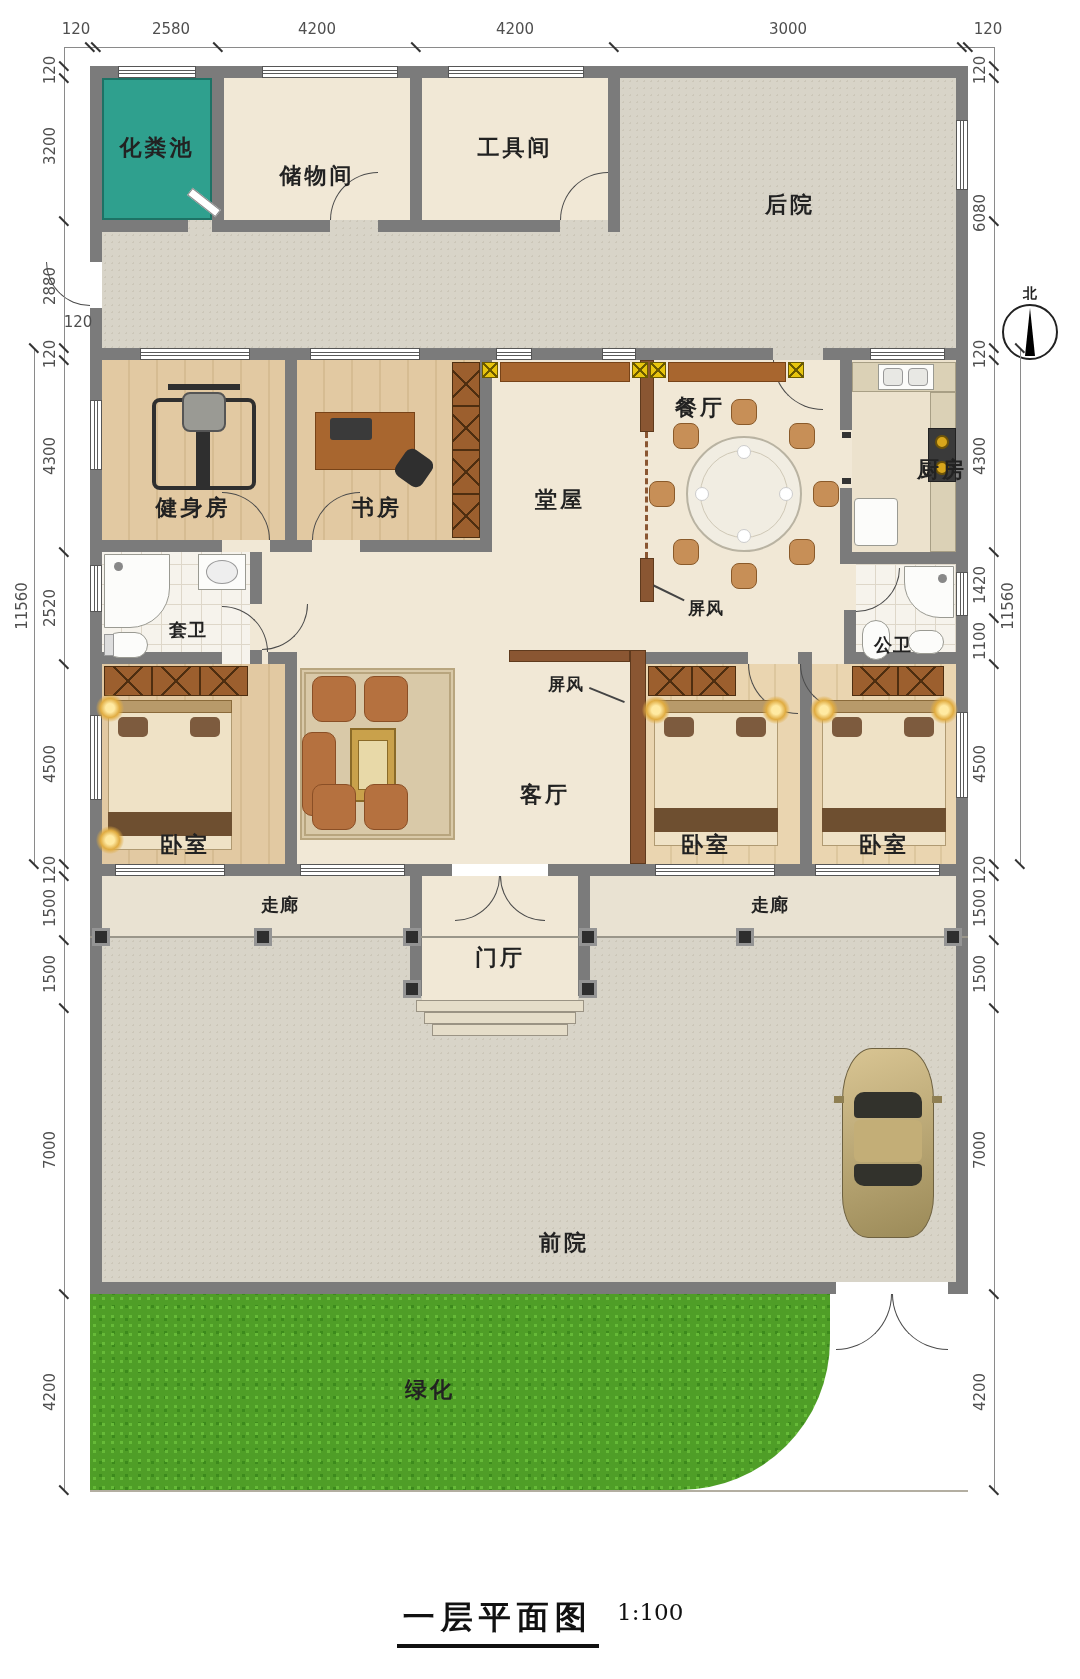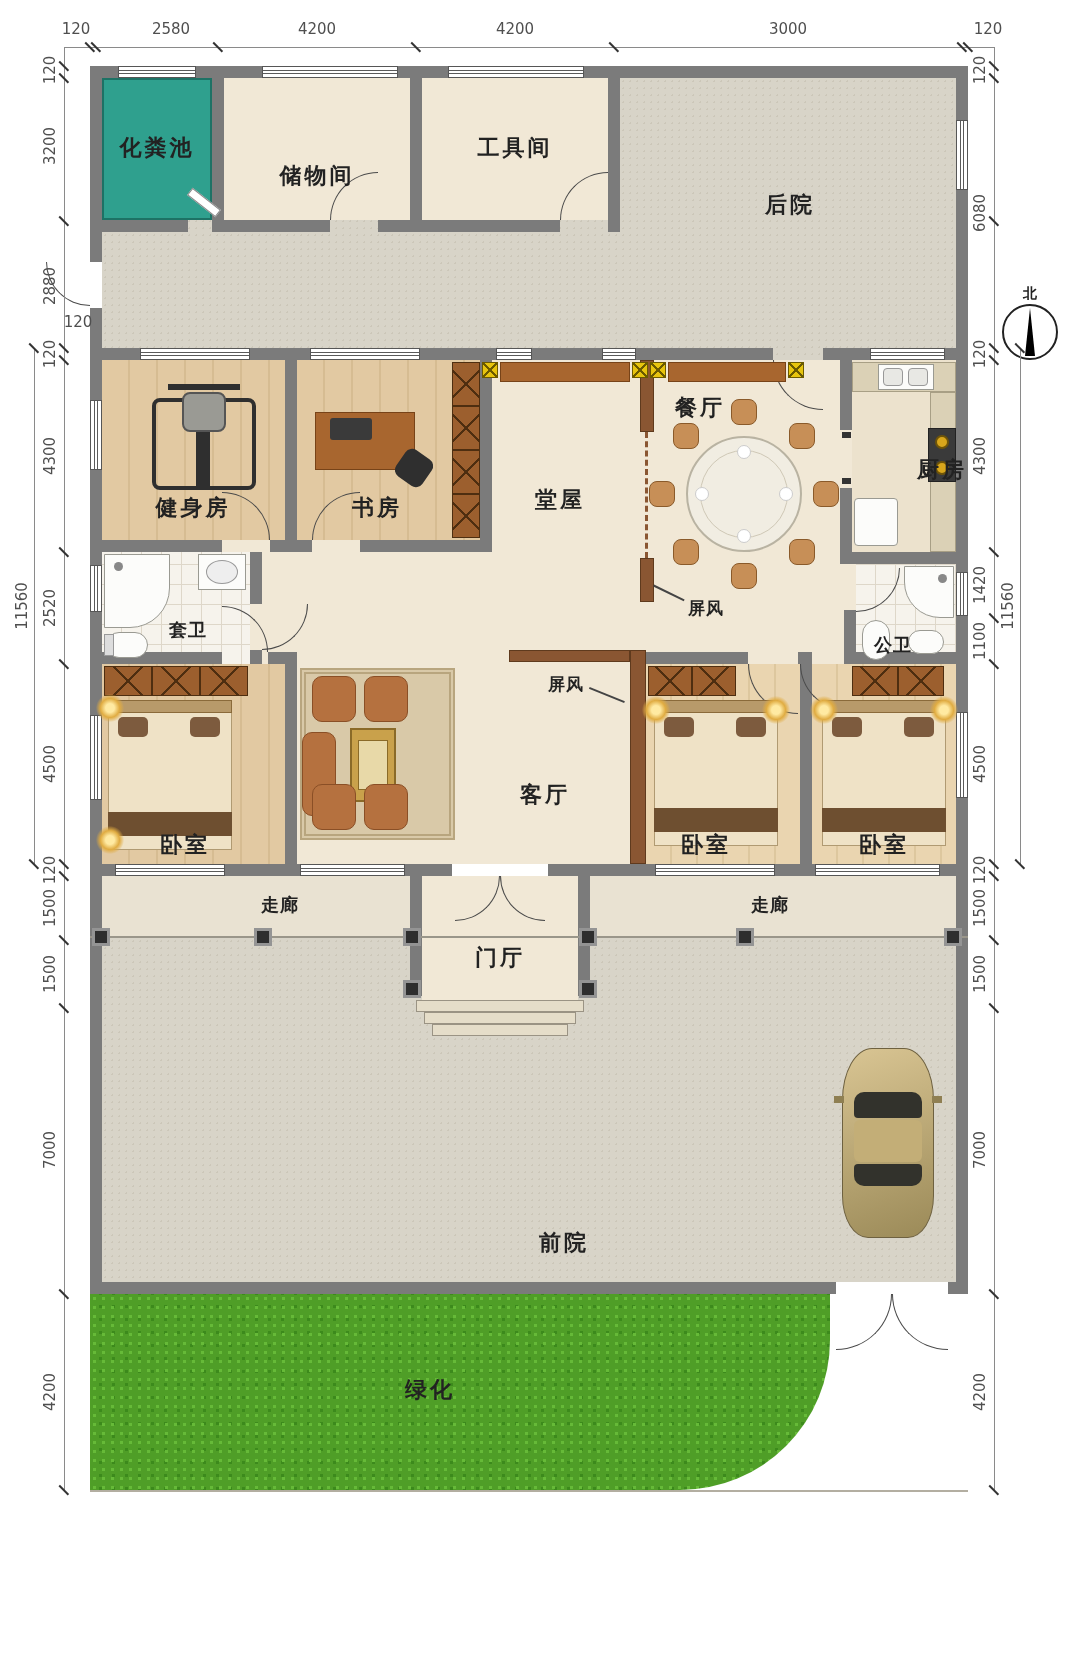--- a/index.html
+++ b/index.html
@@ -390,14 +390,18 @@
   <span class="dim v" style="left:980px;top:585px;">1420</span>
   <span class="dim v" style="left:980px;top:641px;">1100</span>
   <span class="dim v" style="left:980px;top:764px;">4500</span>
   <span class="dim v" style="left:1008px;top:606px;">11560</span>
   <span class="dim v" style="left:980px;top:870px;">120</span>
   <span class="dim v" style="left:980px;top:908px;">1500</span>
   <span class="dim v" style="left:980px;top:974px;">1500</span>
   <span class="dim v" style="left:980px;top:1150px;">7000</span>
   <span class="dim v" style="left:980px;top:1392px;">4200</span>
 
+  <div class="title-wrap">
+    <span class="title-main">一层平面图</span>
+    <span class="title-scale">1:100</span>
+  </div>
 
 </div>
 
 </body></html>

